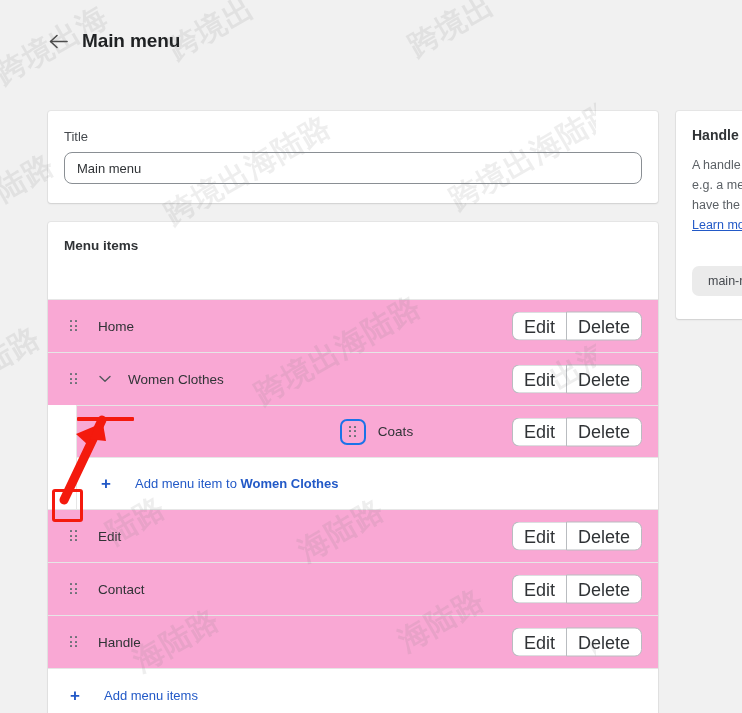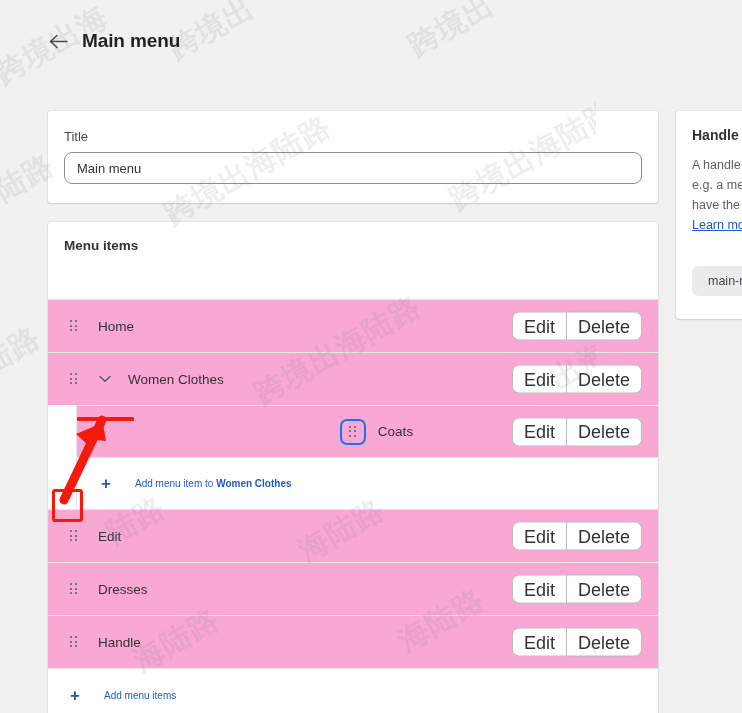--- a/index.html
+++ b/index.html
@@ -211,21 +211,21 @@
     color: #2259c7;
     font-size: 17px;
     font-weight: 600;
     margin-left: 20px;
     width: 14px;
     text-align: center;
     line-height: 1;
   }
   .add-row.nested .plus { margin-left: 22px; }
   .add-link {
-    font-size: 10px;
+    font-size: 13px;
     color: #2259c7;
     margin-left: 22px;
     cursor: pointer;
   }
   .add-link b { font-weight: 700; }
 
   
   #card-handle {
     left: 676px; top: 79px;
     width: 170px; height: 208px;
@@ -396,21 +396,21 @@
         <div class="drag-handle">
           <span class="dots">
               <i></i>
               <i></i>
               <i></i>
               <i></i>
               <i></i>
               <i></i>
             </span>
         </div>
-        <div class="row-label">Dresses</div>
+        <div class="row-label">Contact</div>
         <div class="row-actions">
           <button class="seg-btn left">Edit</button>
           <button class="seg-btn right">Delete</button>
         </div>
       </div>
 
       <div class="row">
         <div class="drag-handle">
           <span class="dots">
               <i></i>

